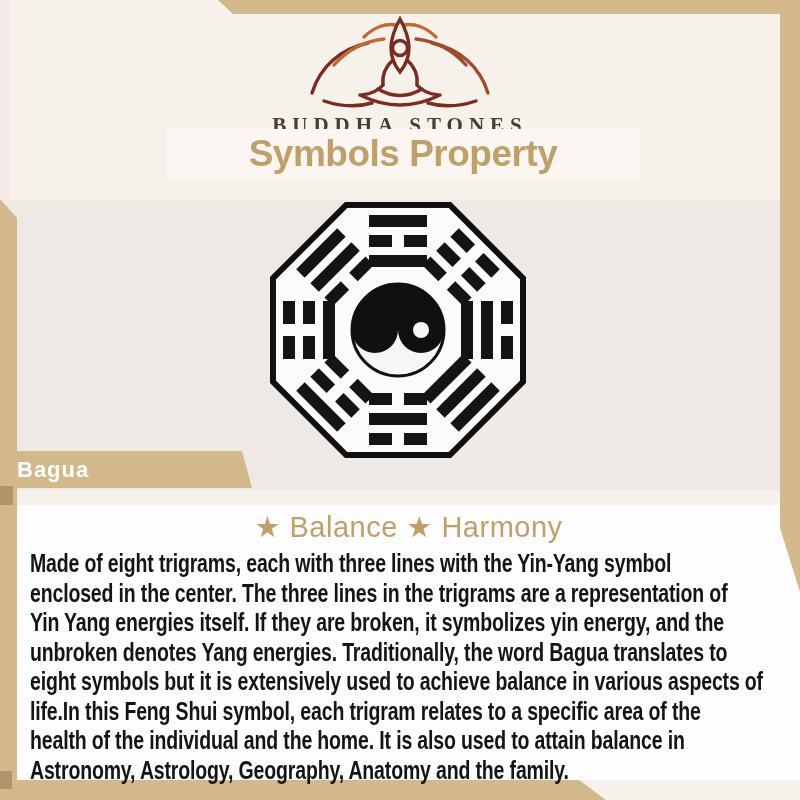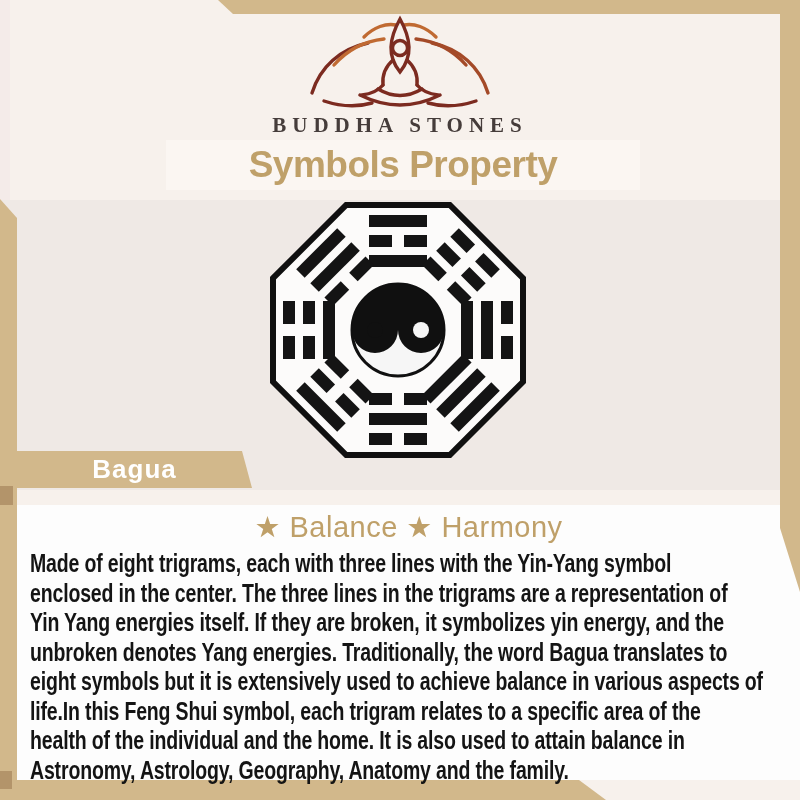--- a/index.html
+++ b/index.html
@@ -31,36 +31,36 @@
 
   
   .logo{left:290px;top:15px;width:220px;height:100px;}
   .logo path,.logo circle{fill:none;stroke-width:3.4;stroke-linecap:round;}
   .lg-maroon{stroke:var(--maroon,#7c2b20);}
   .lg-rust{stroke:var(--rust,#a44a28);}
   .lg-orange{stroke:var(--orange,#c06a32);}
   .brand{left:0;top:113px;width:800px;text-align:center;
     font-family:"Liberation Serif", serif;font-size:21px;font-weight:700;
     letter-spacing:6px;color:#453c3a;}
-  .title-panel{left:166px;top:140px;width:474px;height:50px;background:var(--panel,#fbf6f2);}
+  .title-panel{left:166px;top:129px;width:474px;height:50px;background:var(--panel,#fbf6f2);}
   .page-title{width:100%;text-align:center;line-height:50px;
     font-size:37px;font-weight:bold;letter-spacing:-0.5px;color:var(--gold,#bfa069);}
 
   
   .bagua-svg{left:243px;top:175px;width:310px;height:310px;}
   .octagon{fill:#fcfbfa;stroke:#101010;stroke-width:6;}
   .bar{fill:var(--ink,#141414);}
   .yy-base{fill:#f6f6f6;stroke:#101010;stroke-width:3;}
   .yy-black{fill:#101010;}
 
   
   .bagua-banner{left:17px;top:451px;width:235px;height:37px;background:var(--tan,#d2b88b);
     clip-path:polygon(0 0,calc(100% - 10px) 0,100% 100%,0 100%);}
-  .bagua-banner span{display:block;width:100%;text-align:center;line-height:37px;
-    color:#ffffff;font-size:26px;font-weight:bold;letter-spacing:1px;}
+  .bagua-banner span{display:block;width:100%;text-align:left;line-height:37px;
+    color:#ffffff;font-size:22px;font-weight:bold;letter-spacing:1px;}
 
   
   .subtitle{left:17px;top:510px;width:783px;text-align:center;
     font-size:29px;font-weight:normal;color:var(--gold,#bfa069);letter-spacing:0.5px;}
   .body-text{left:30px;top:549px;width:985px;
     transform:scaleX(0.78);transform-origin:left top;
     font-size:25px;font-weight:bold;color:var(--ink,#141414);
     line-height:29.5px;letter-spacing:-0.2px;white-space:nowrap;}
 </style>
 </head>

